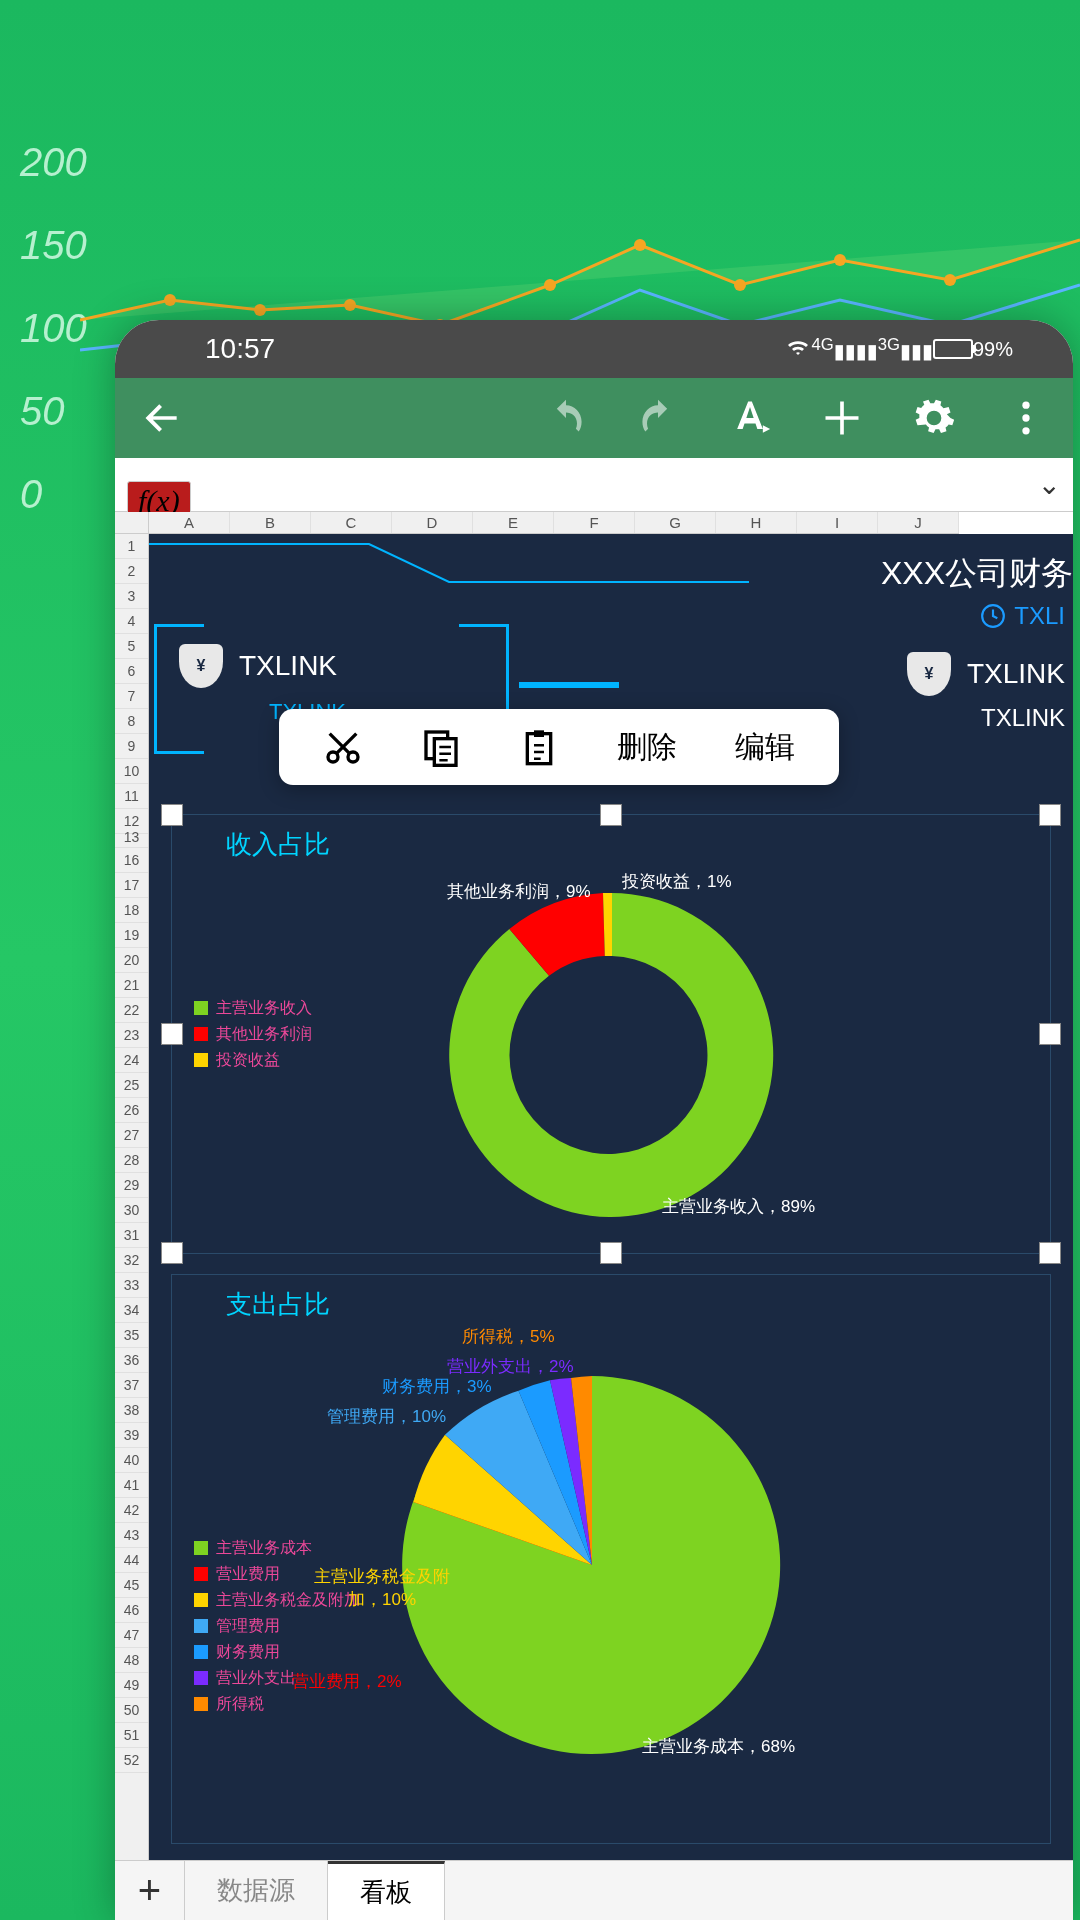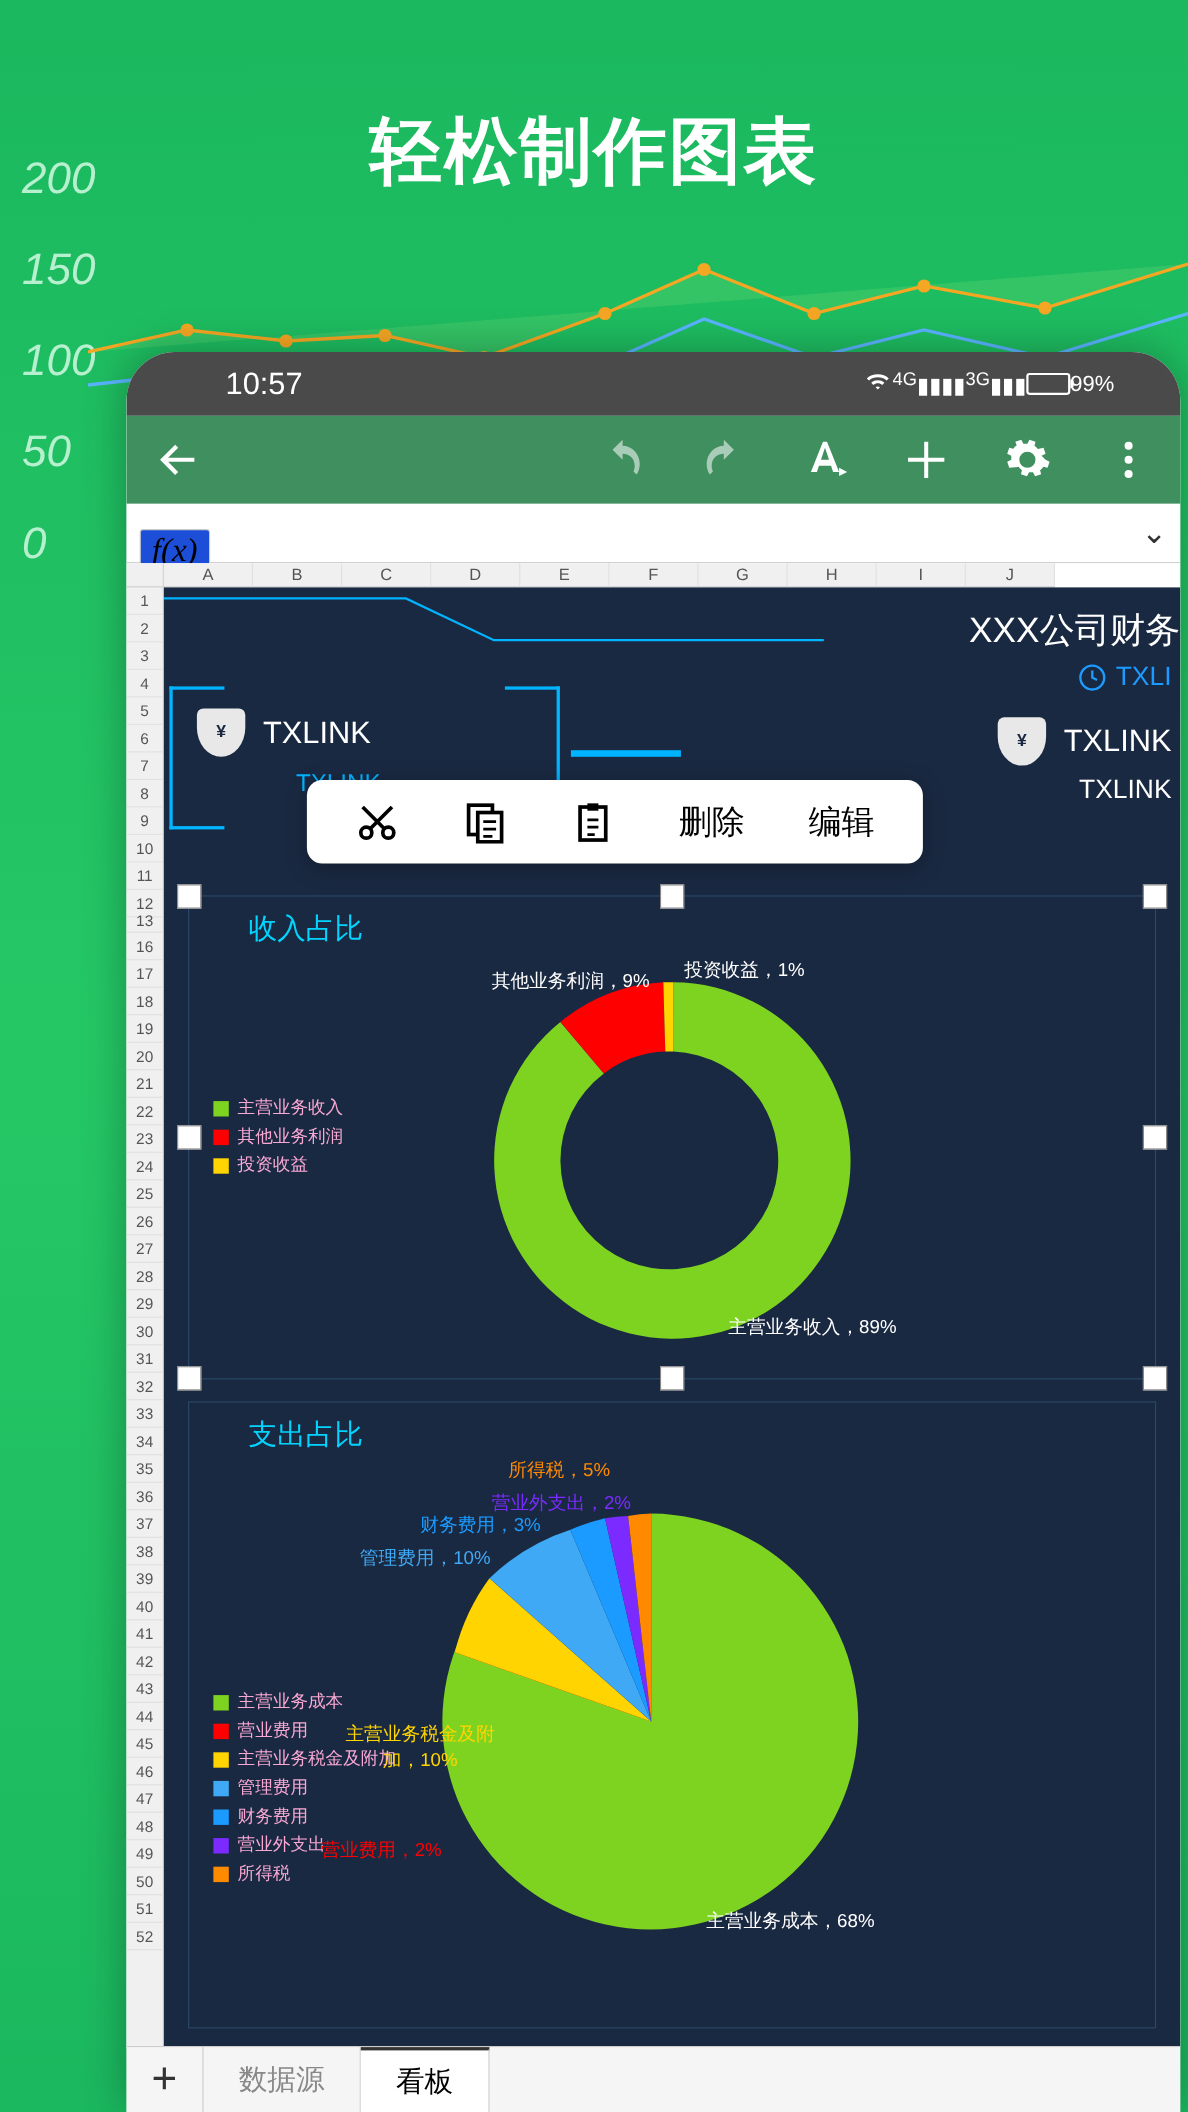--- a/index.html
+++ b/index.html
@@ -96,21 +96,21 @@
   background: #fff;
   border-bottom: 1px solid #ccc;
   display: flex;
   align-items: center;
   padding: 0 12px;
 }
 .fx-label {
   font-family: "Times New Roman", serif;
   font-style: italic;
   font-size: 30px;
-  background: #1d4ed8;
+  background: #b91c1c;
   padding: 2px 10px;
   border: 1px solid #ccc;
   border-radius: 3px;
   margin-top: 32px;
 }
 .formula-input { flex: 1; }
 .formula-chevron { font-size: 28px; color: #333; }
 
 .sheet-area {
   position: relative;
@@ -267,21 +267,21 @@
   left: 210px;
 }
 .legend {
   position: absolute;
   left: 22px;
   top: 180px;
   font-size: 16px;
   line-height: 26px;
 }
 .legend.l2 { top: 260px; }
-.lg-row { display: flex; align-items: center; gap: 8px; color: #f9a8d4; }
+.lg-row { display: flex; align-items: center; gap: 8px; color: #ec4899; }
 .lg-sw { width: 14px; height: 14px; }
 
 .chart-label {
   position: absolute;
   color: #fff;
   font-size: 17px;
   white-space: nowrap;
 }
 
 
@@ -310,21 +310,20 @@
   font-size: 26px;
   color: #888;
   border-right: 1px solid #ccc;
 }
 .tab.active { background: #fff; color: #000; font-weight: 500; border-top: 3px solid #333;}
 </style>
 </head>
 <body>
 
 <div class="headline">
-  <div>轻松制作图表</div>
 </div>
 
 <div class="bg-axis">
   <div>200</div>
   <div>150</div>
   <div>100</div>
   <div>50</div>
   <div>0</div>
 </div>
 

